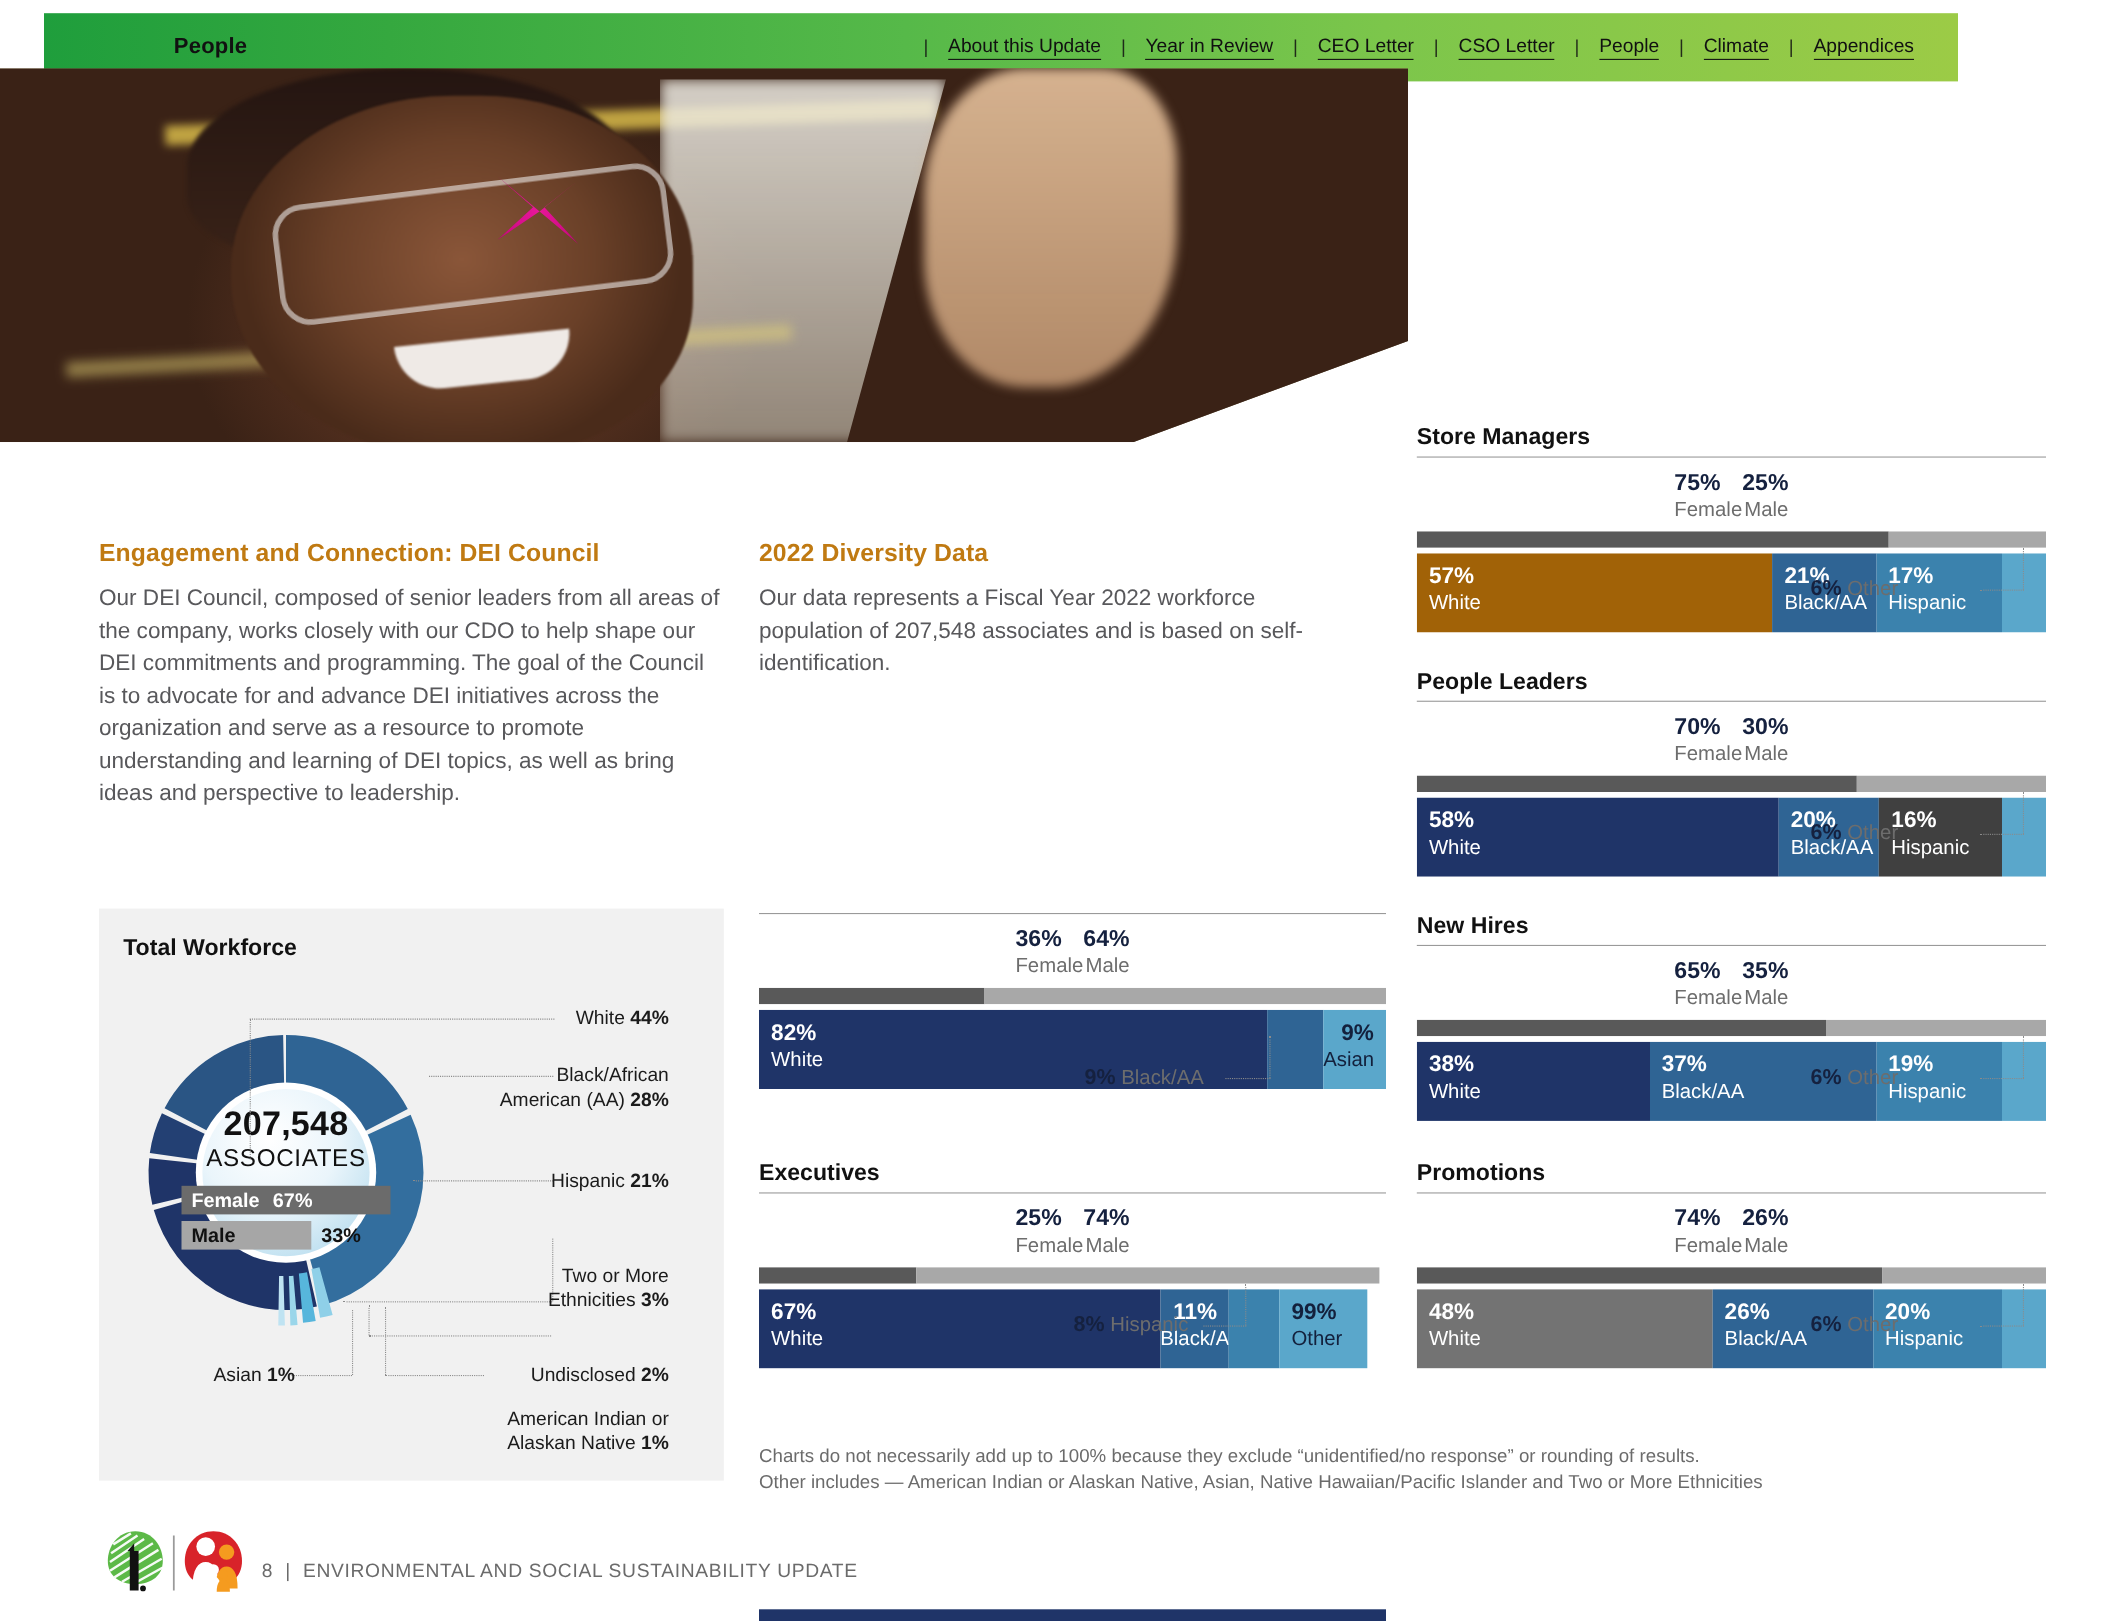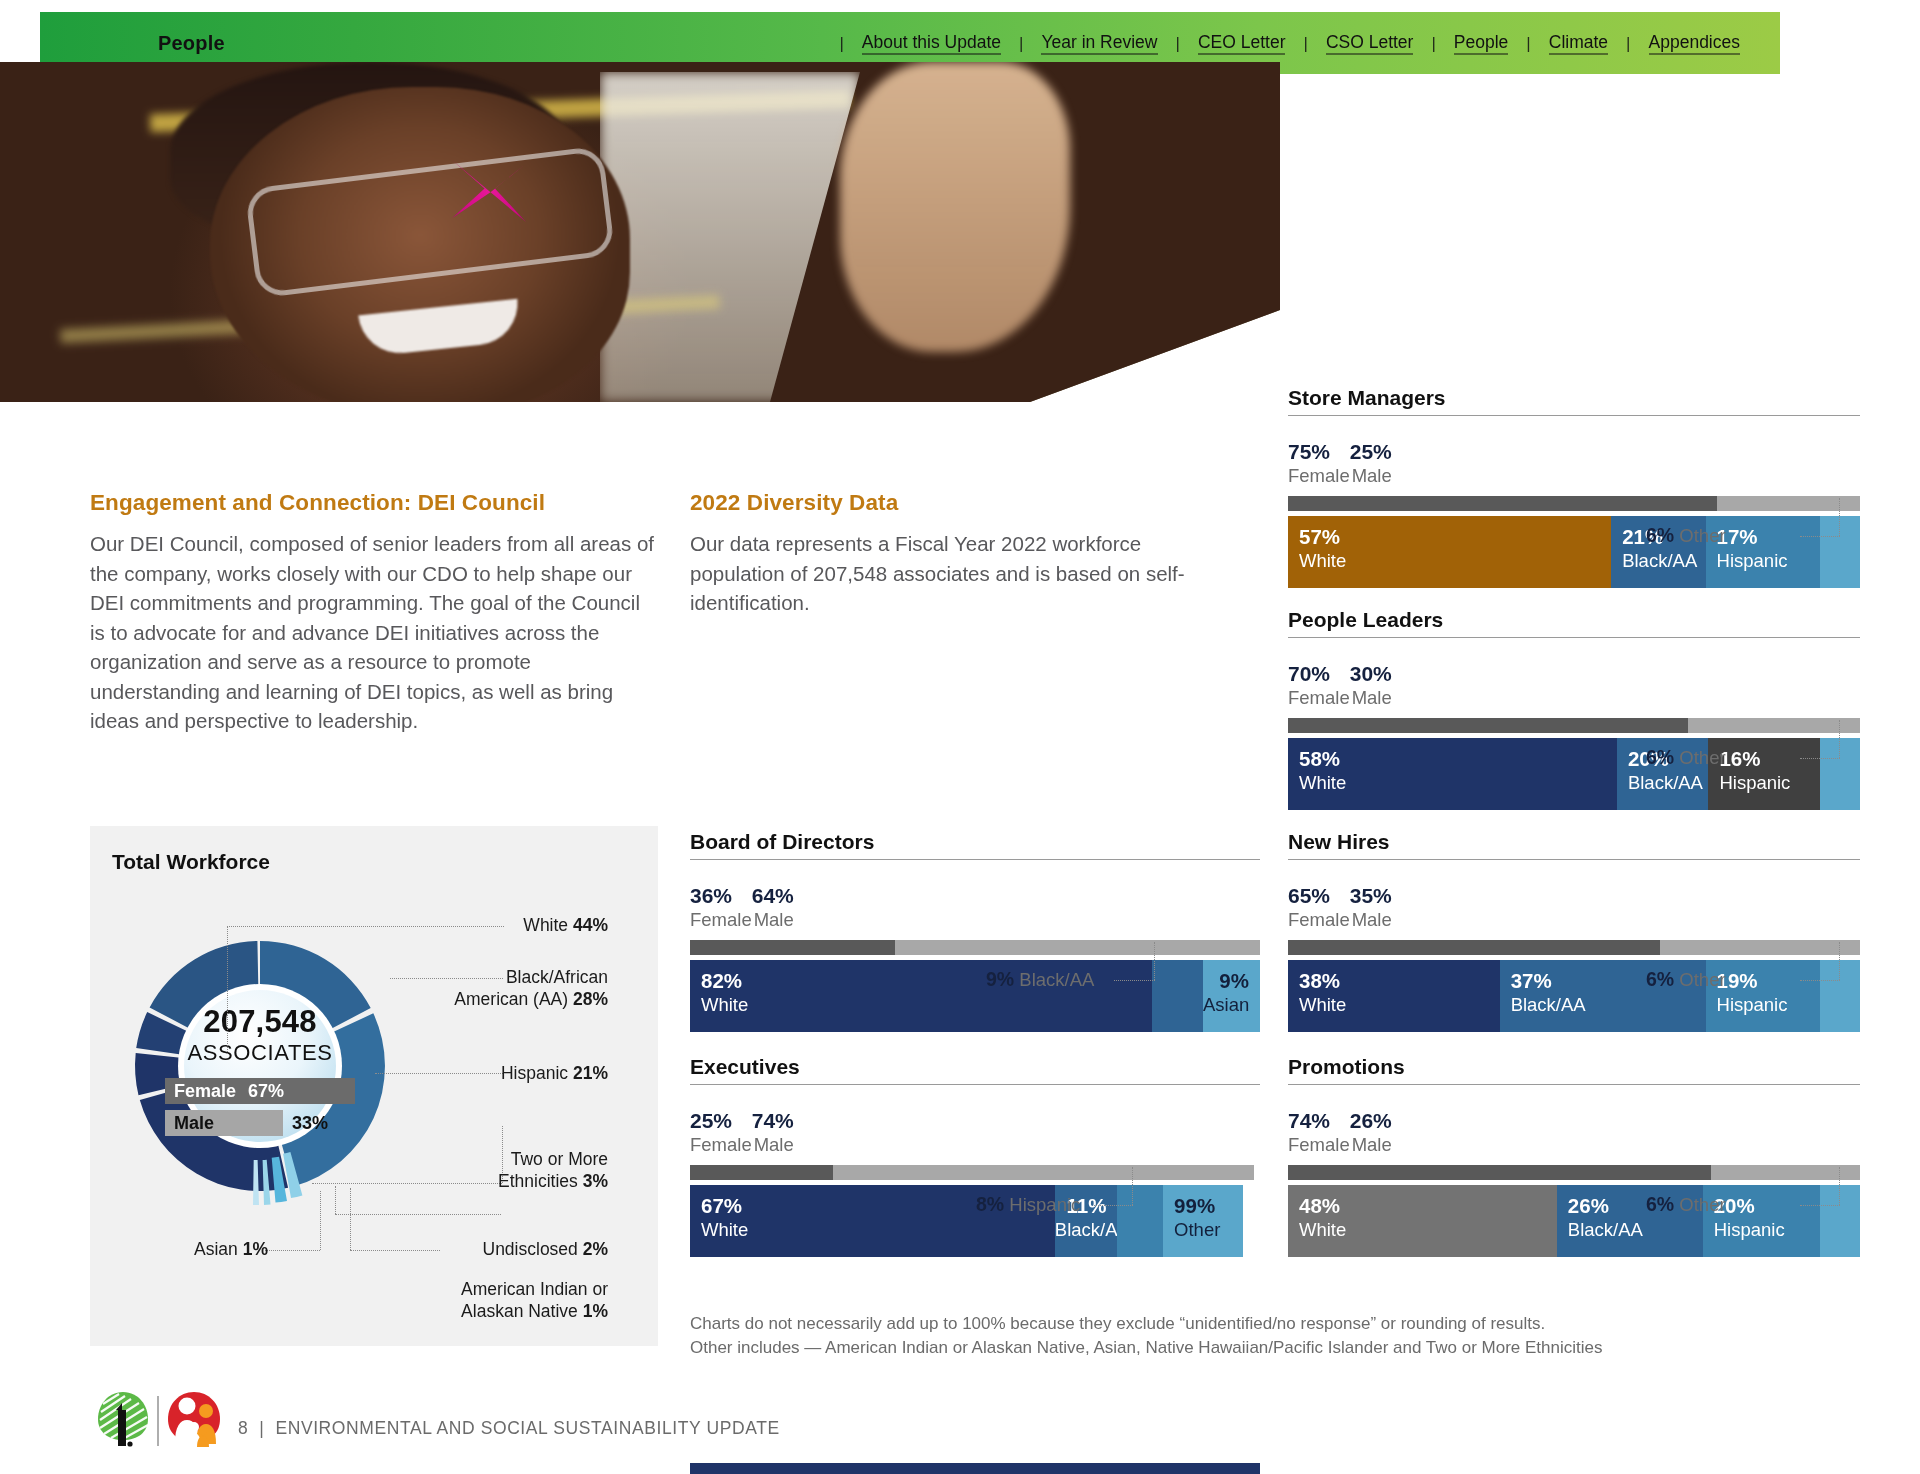--- a/index.html
+++ b/index.html
@@ -150,21 +150,21 @@
   .leader { position:absolute; border-top: 1.4px dotted #8b8b8b; height:0; }
   .leader-v { position:absolute; border-left: 1.4px dotted #8b8b8b; width:0; }
 
   
   .chart { position:absolute; }
   .chart-title {
     font-size: 21px; font-weight: bold; color: #111; margin-bottom: 5px;
   }
   .chart-rule { border-top: 1.3px solid #9a9a9a; width: 100%; }
   .gender-row {
-    display:flex; justify-content: flex-start; margin-top: 24px;
+    display:flex; justify-content: center; margin-top: 11px;
   }
   .gender-cell .g-pct { font-size: 21px; font-weight: bold; color:#15213f; line-height: 24px; }
   .gender-cell .g-lbl { font-size: 18.5px; color:#6d6d6d; line-height: 23px; }
   .gender-cell.right { text-align: right; }
   .gender-track {
     margin-top: 9px; height: 15px; width: 100%; display:flex; overflow:hidden;
   }
   .gt-f { background:#595959; height:100%; }
   .gt-m { background:#a8a8a8; height:100%; }
 
@@ -419,21 +419,20 @@
   </div>
   <div class="note-leader-v" style="left:551px; top:112px; height:38px;"></div>
   <div class="note-leader-h" style="left:512px; top:150px; width:40px;"></div>
   <div class="other-note" style="left:358px; top:138px;">
     <b>6%</b>
     <span>Other</span>
   </div>
 </div>
 
 <div class="chart" style="left:690px; top:830px; width:570px;">
-  <div class="chart-title">Board of Directors</div>
   <div class="chart-rule"></div>
   <div class="gender-row">
     <div class="gender-cell">
       <div class="g-pct">36%</div>
       <div class="g-lbl">Female</div>
     </div>
     <div class="gender-cell right">
       <div class="g-pct">64%</div>
       <div class="g-lbl">Male</div>
     </div>

